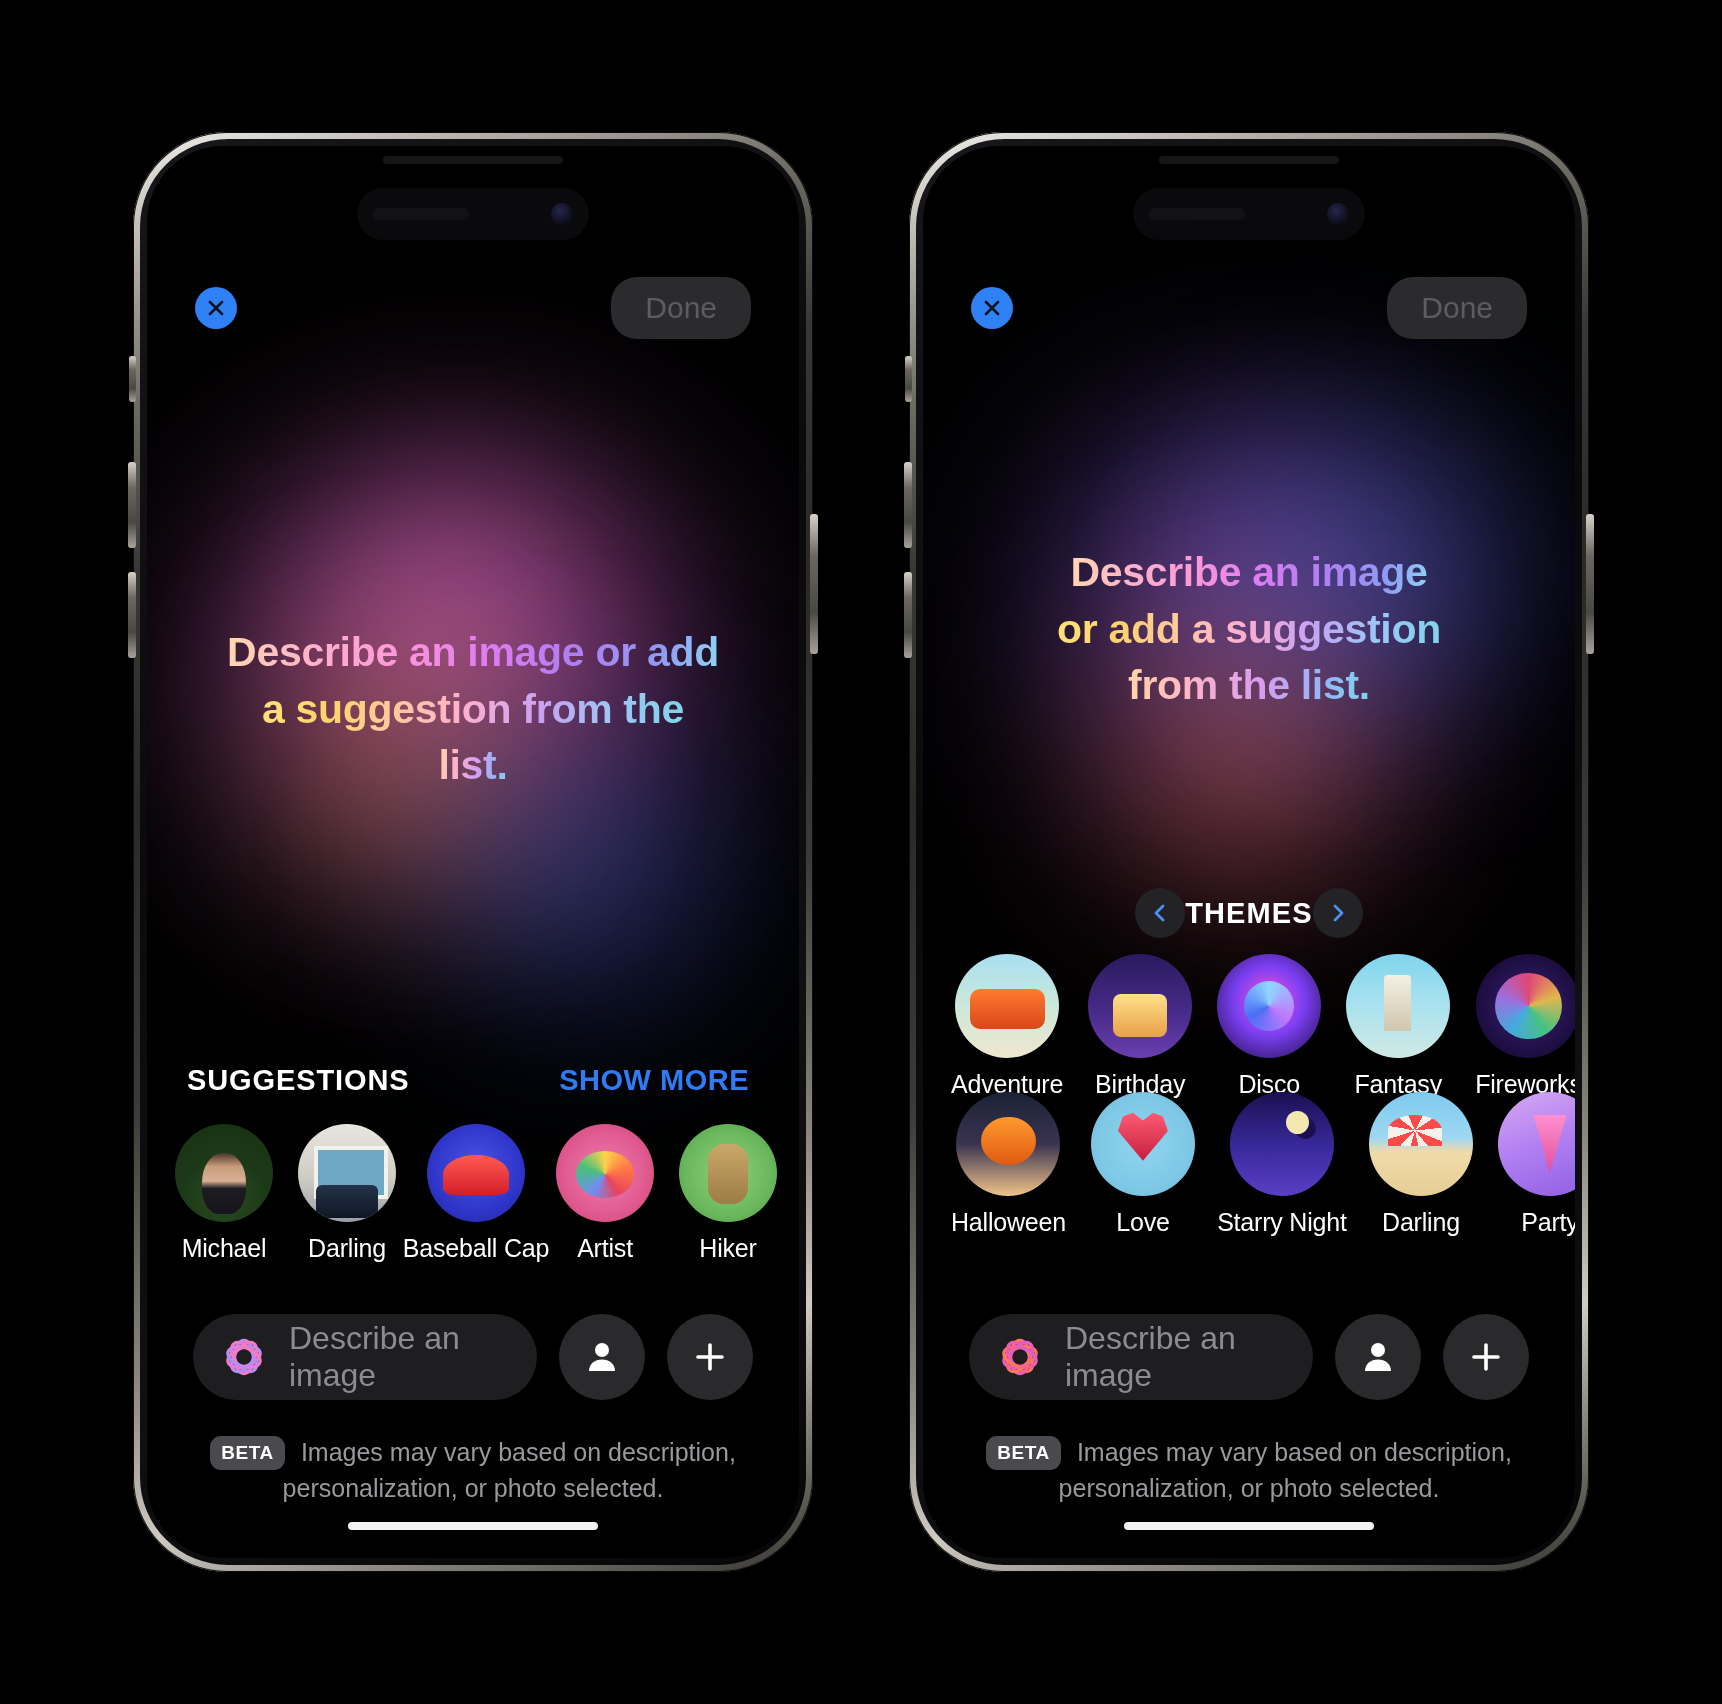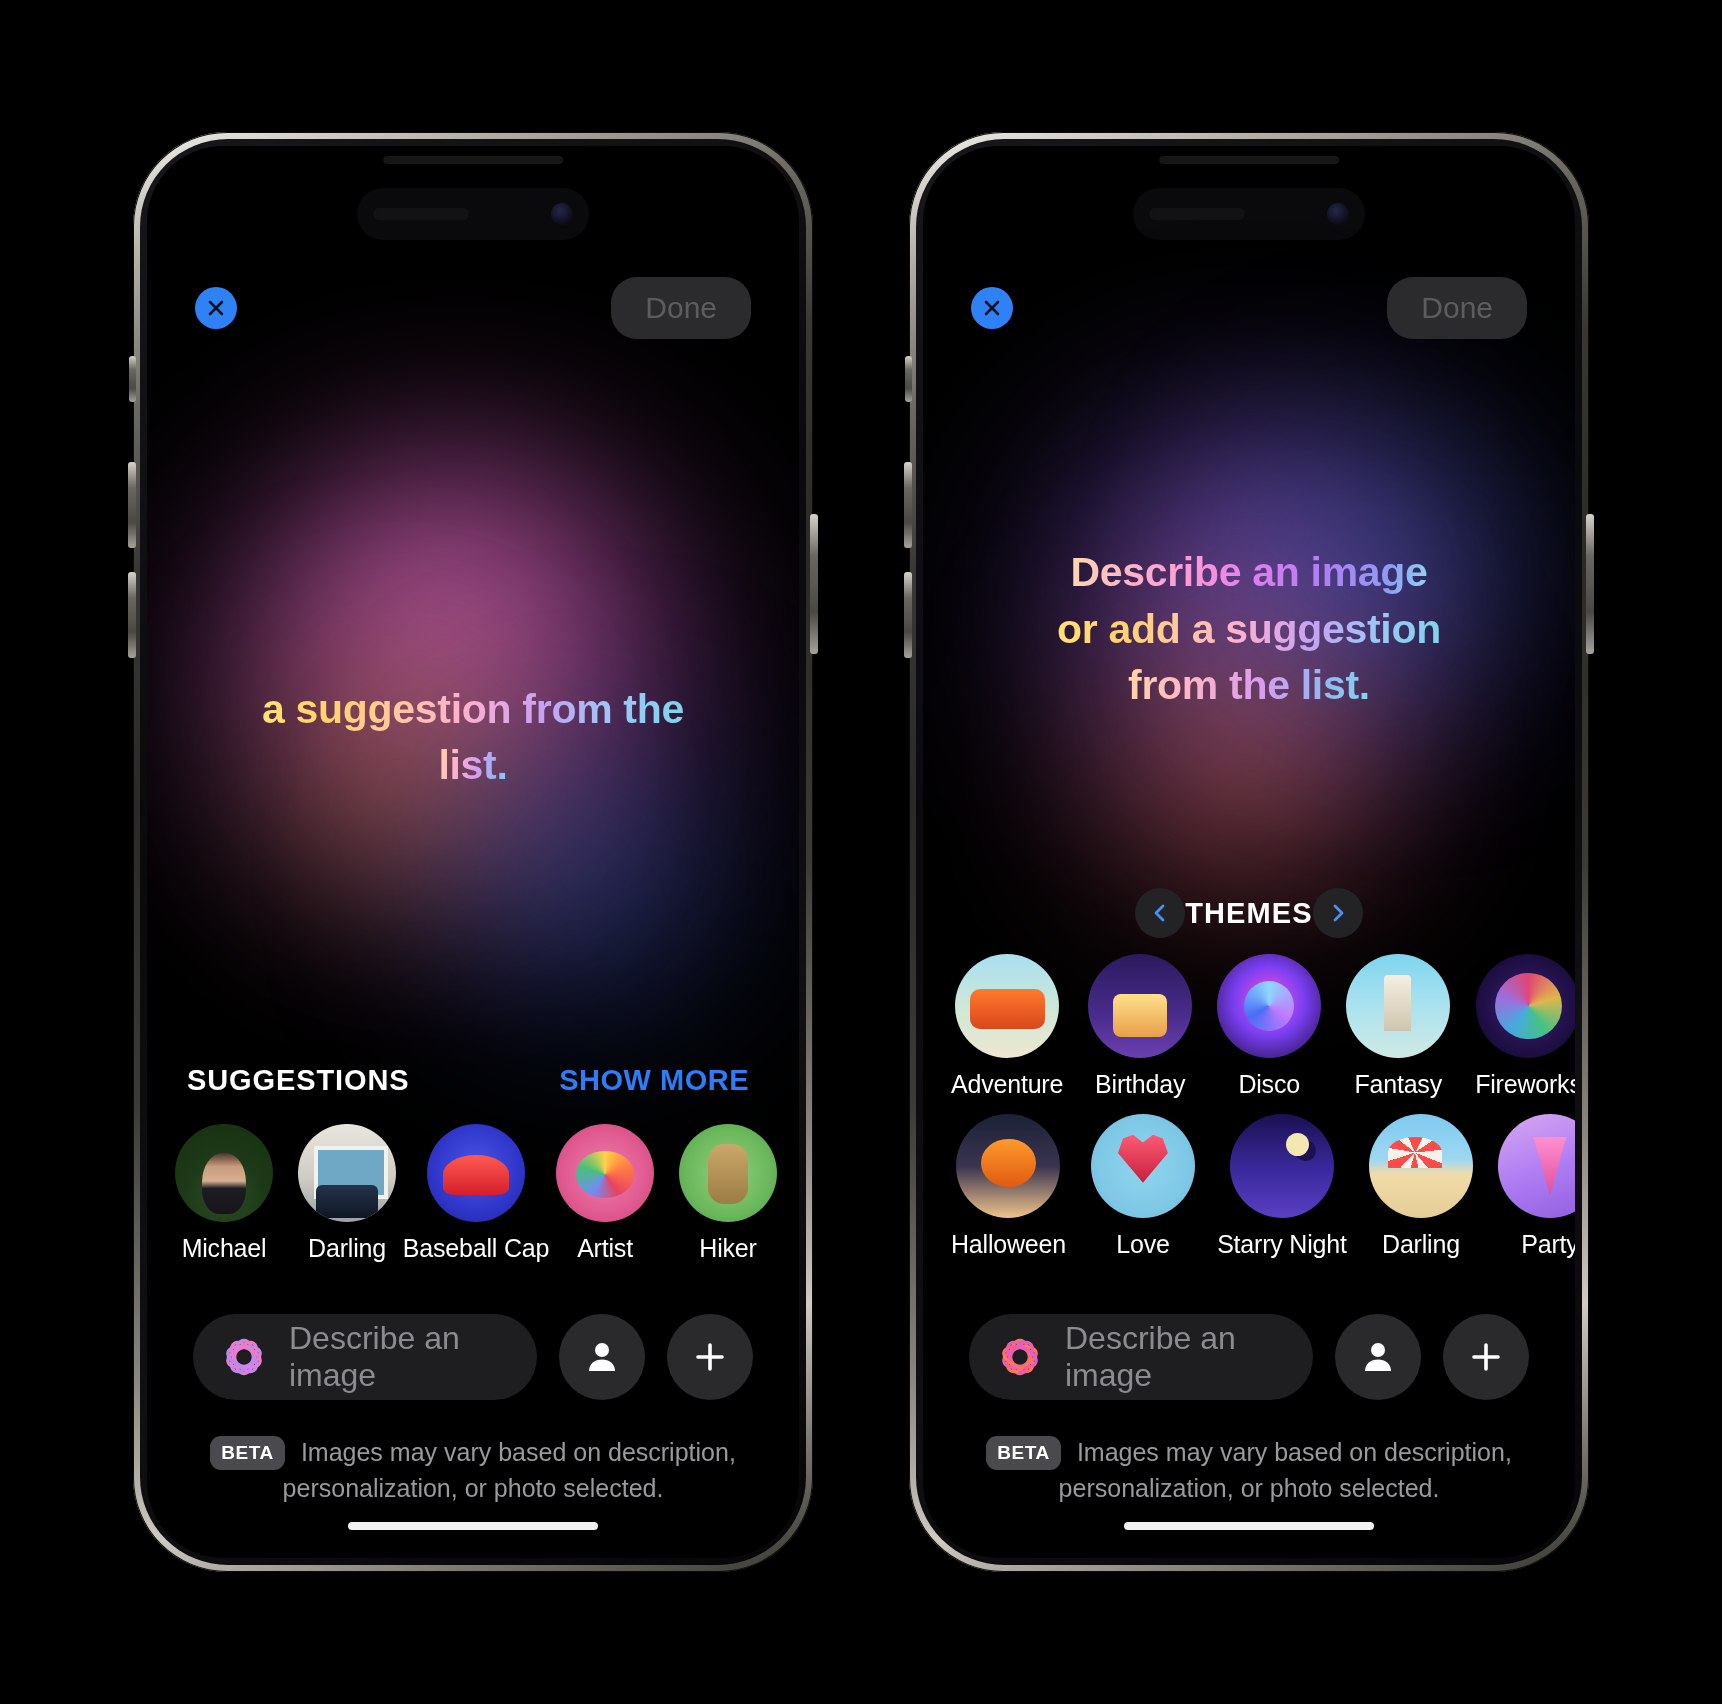--- a/index.html
+++ b/index.html
@@ -199,21 +199,21 @@
         <div class="topbar">
           <div class="close-btn">
             <svg width="20" height="20" viewBox="0 0 20 20">
               <path d="M4 4 L16 16 M16 4 L4 16" stroke="#06121f" stroke-width="2.6" stroke-linecap="round"></path>
             </svg>
           </div>
           <div class="done-btn">Done</div>
         </div>
 
         <div class="headline" style="top:478px;">
-          <br>
+          <span class="g1">Describe an image or add</span><br>
           <span class="g2">a suggestion from the</span><br>
           <span class="g3">list.</span>
         </div>
 
         <div class="sec-head" style="top:918px;padding-left:40px;">
           <div class="sec-title">SUGGESTIONS</div>
           <div class="sec-link">SHOW MORE</div>
         </div>
 
         <div class="row" style="top:978px;">
@@ -370,21 +370,21 @@
             <div class="cap">Fantasy</div>
           </div>
           <div class="tile">
             <div class="thumb">
                 <div class="art a-fireworks"></div>
               </div>
             <div class="cap">Fireworks</div>
           </div>
         </div>
 
-        <div class="row themes" style="top:968px;">
+        <div class="row themes" style="top:946px;">
           <div class="tile">
             <div class="thumb">
                 <div class="art a-halloween"></div>
               </div>
             <div class="cap">Halloween</div>
           </div>
           <div class="tile">
             <div class="thumb">
                 <div class="art a-love"></div>
               </div>

